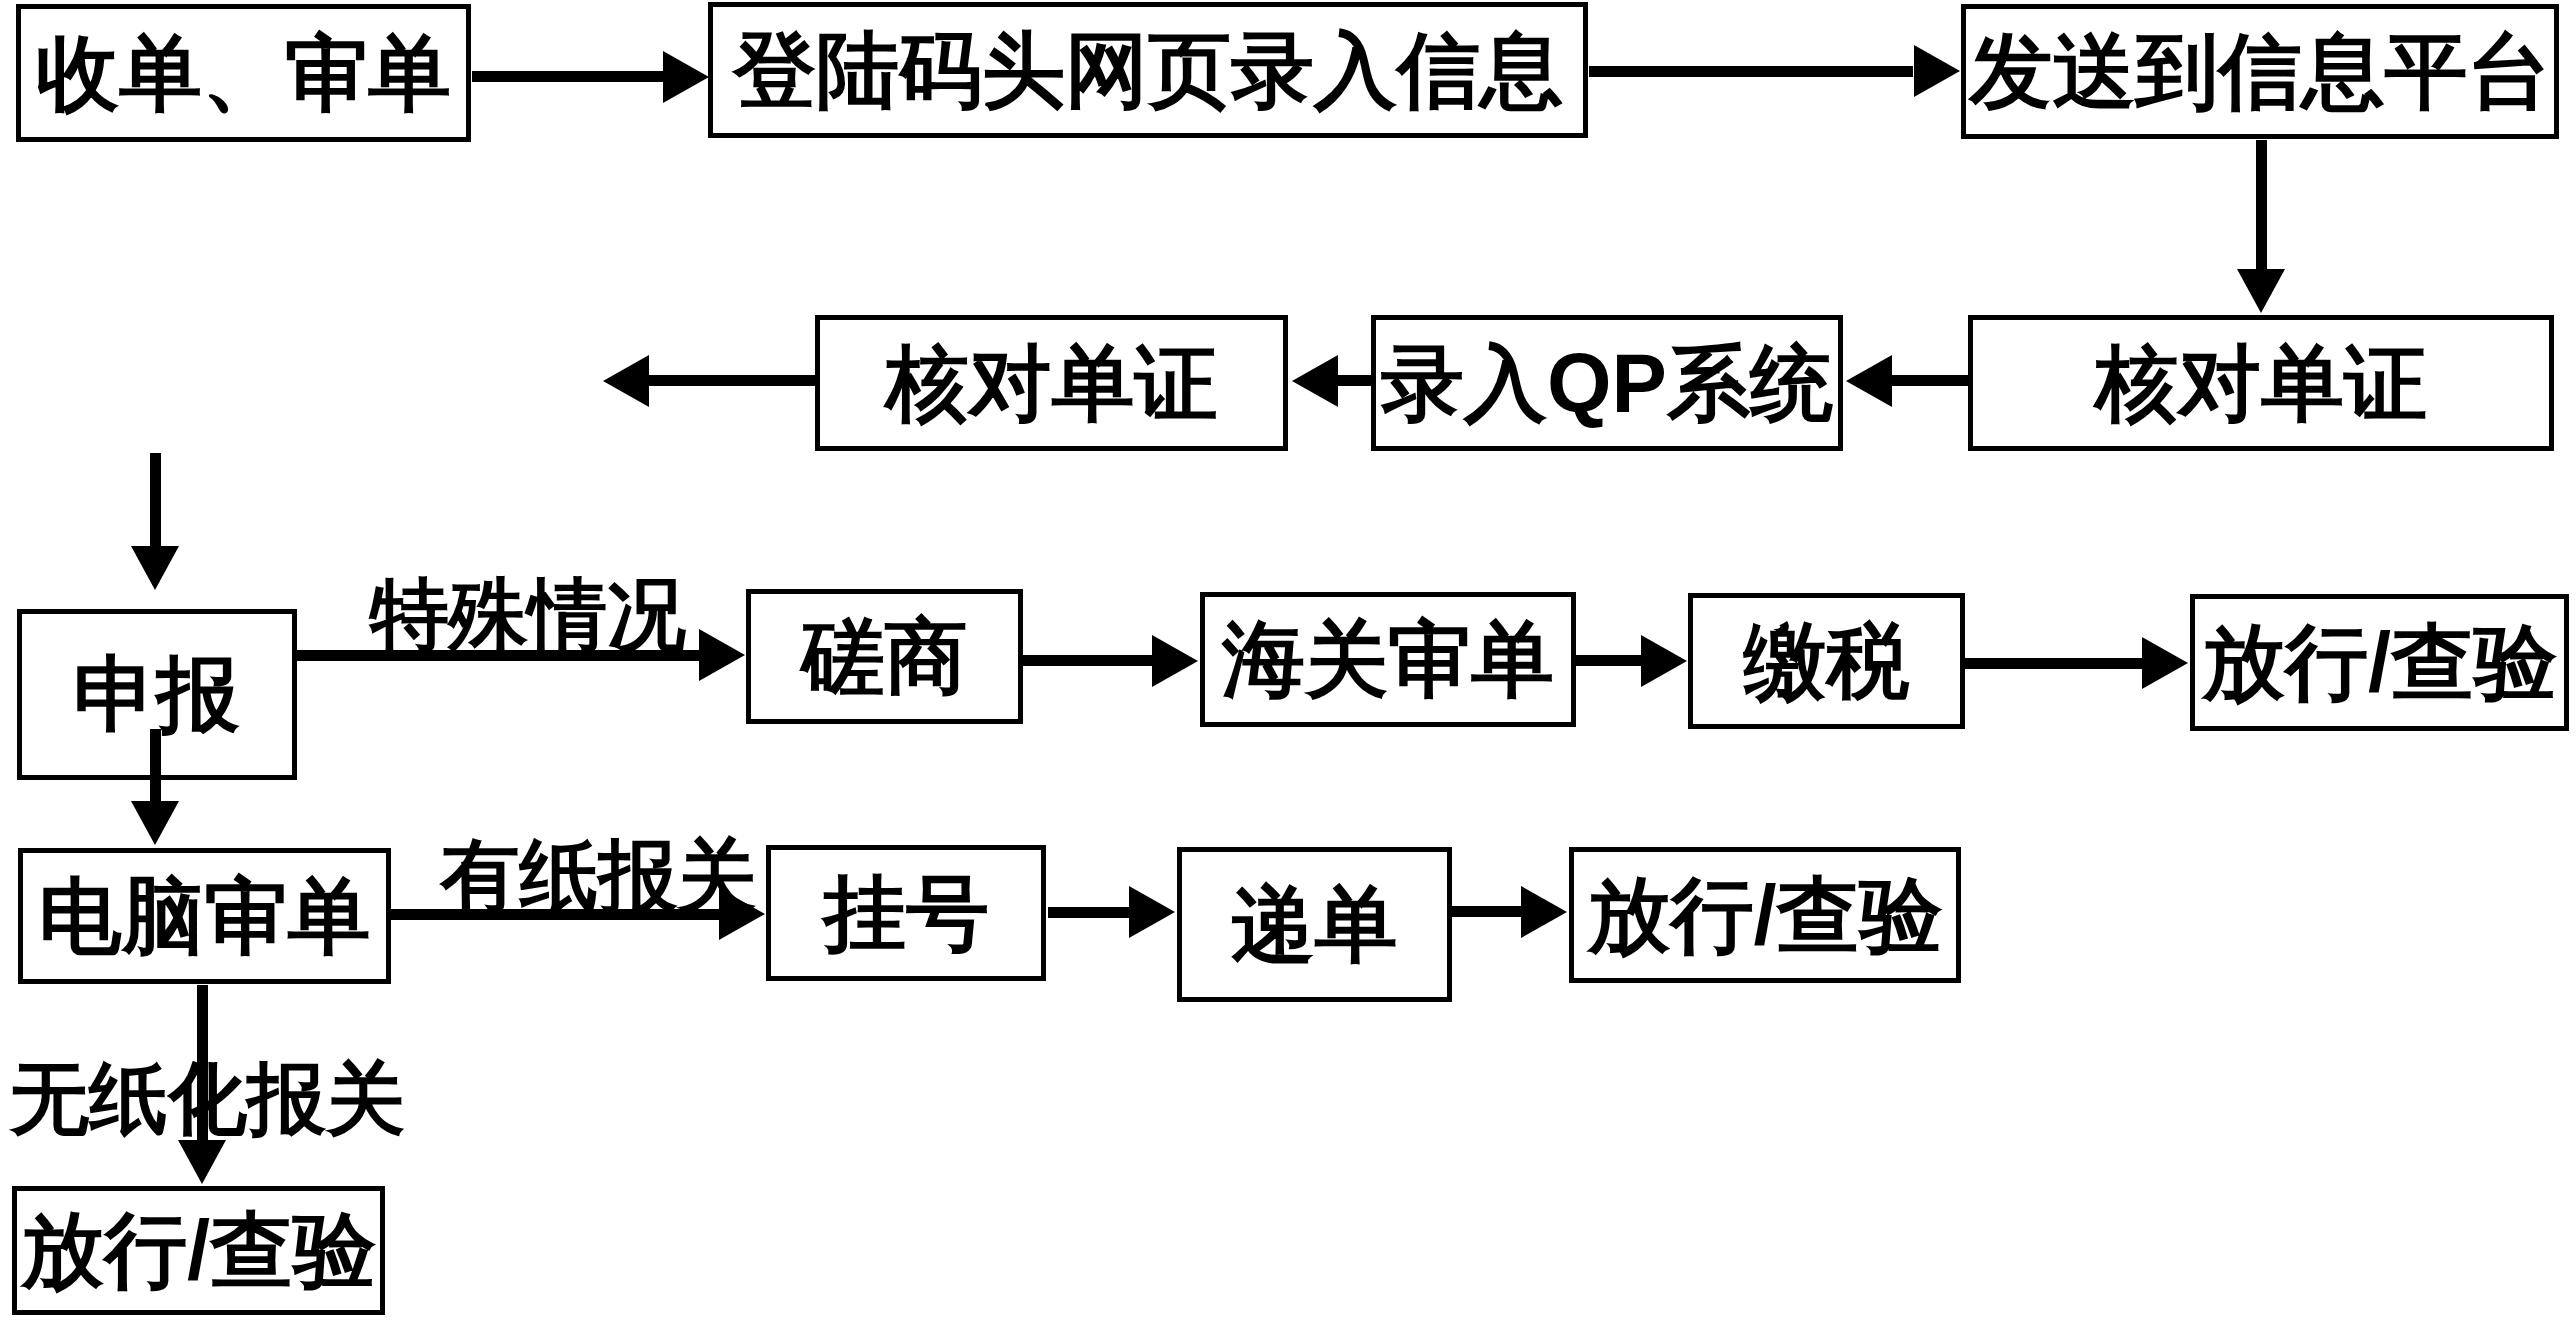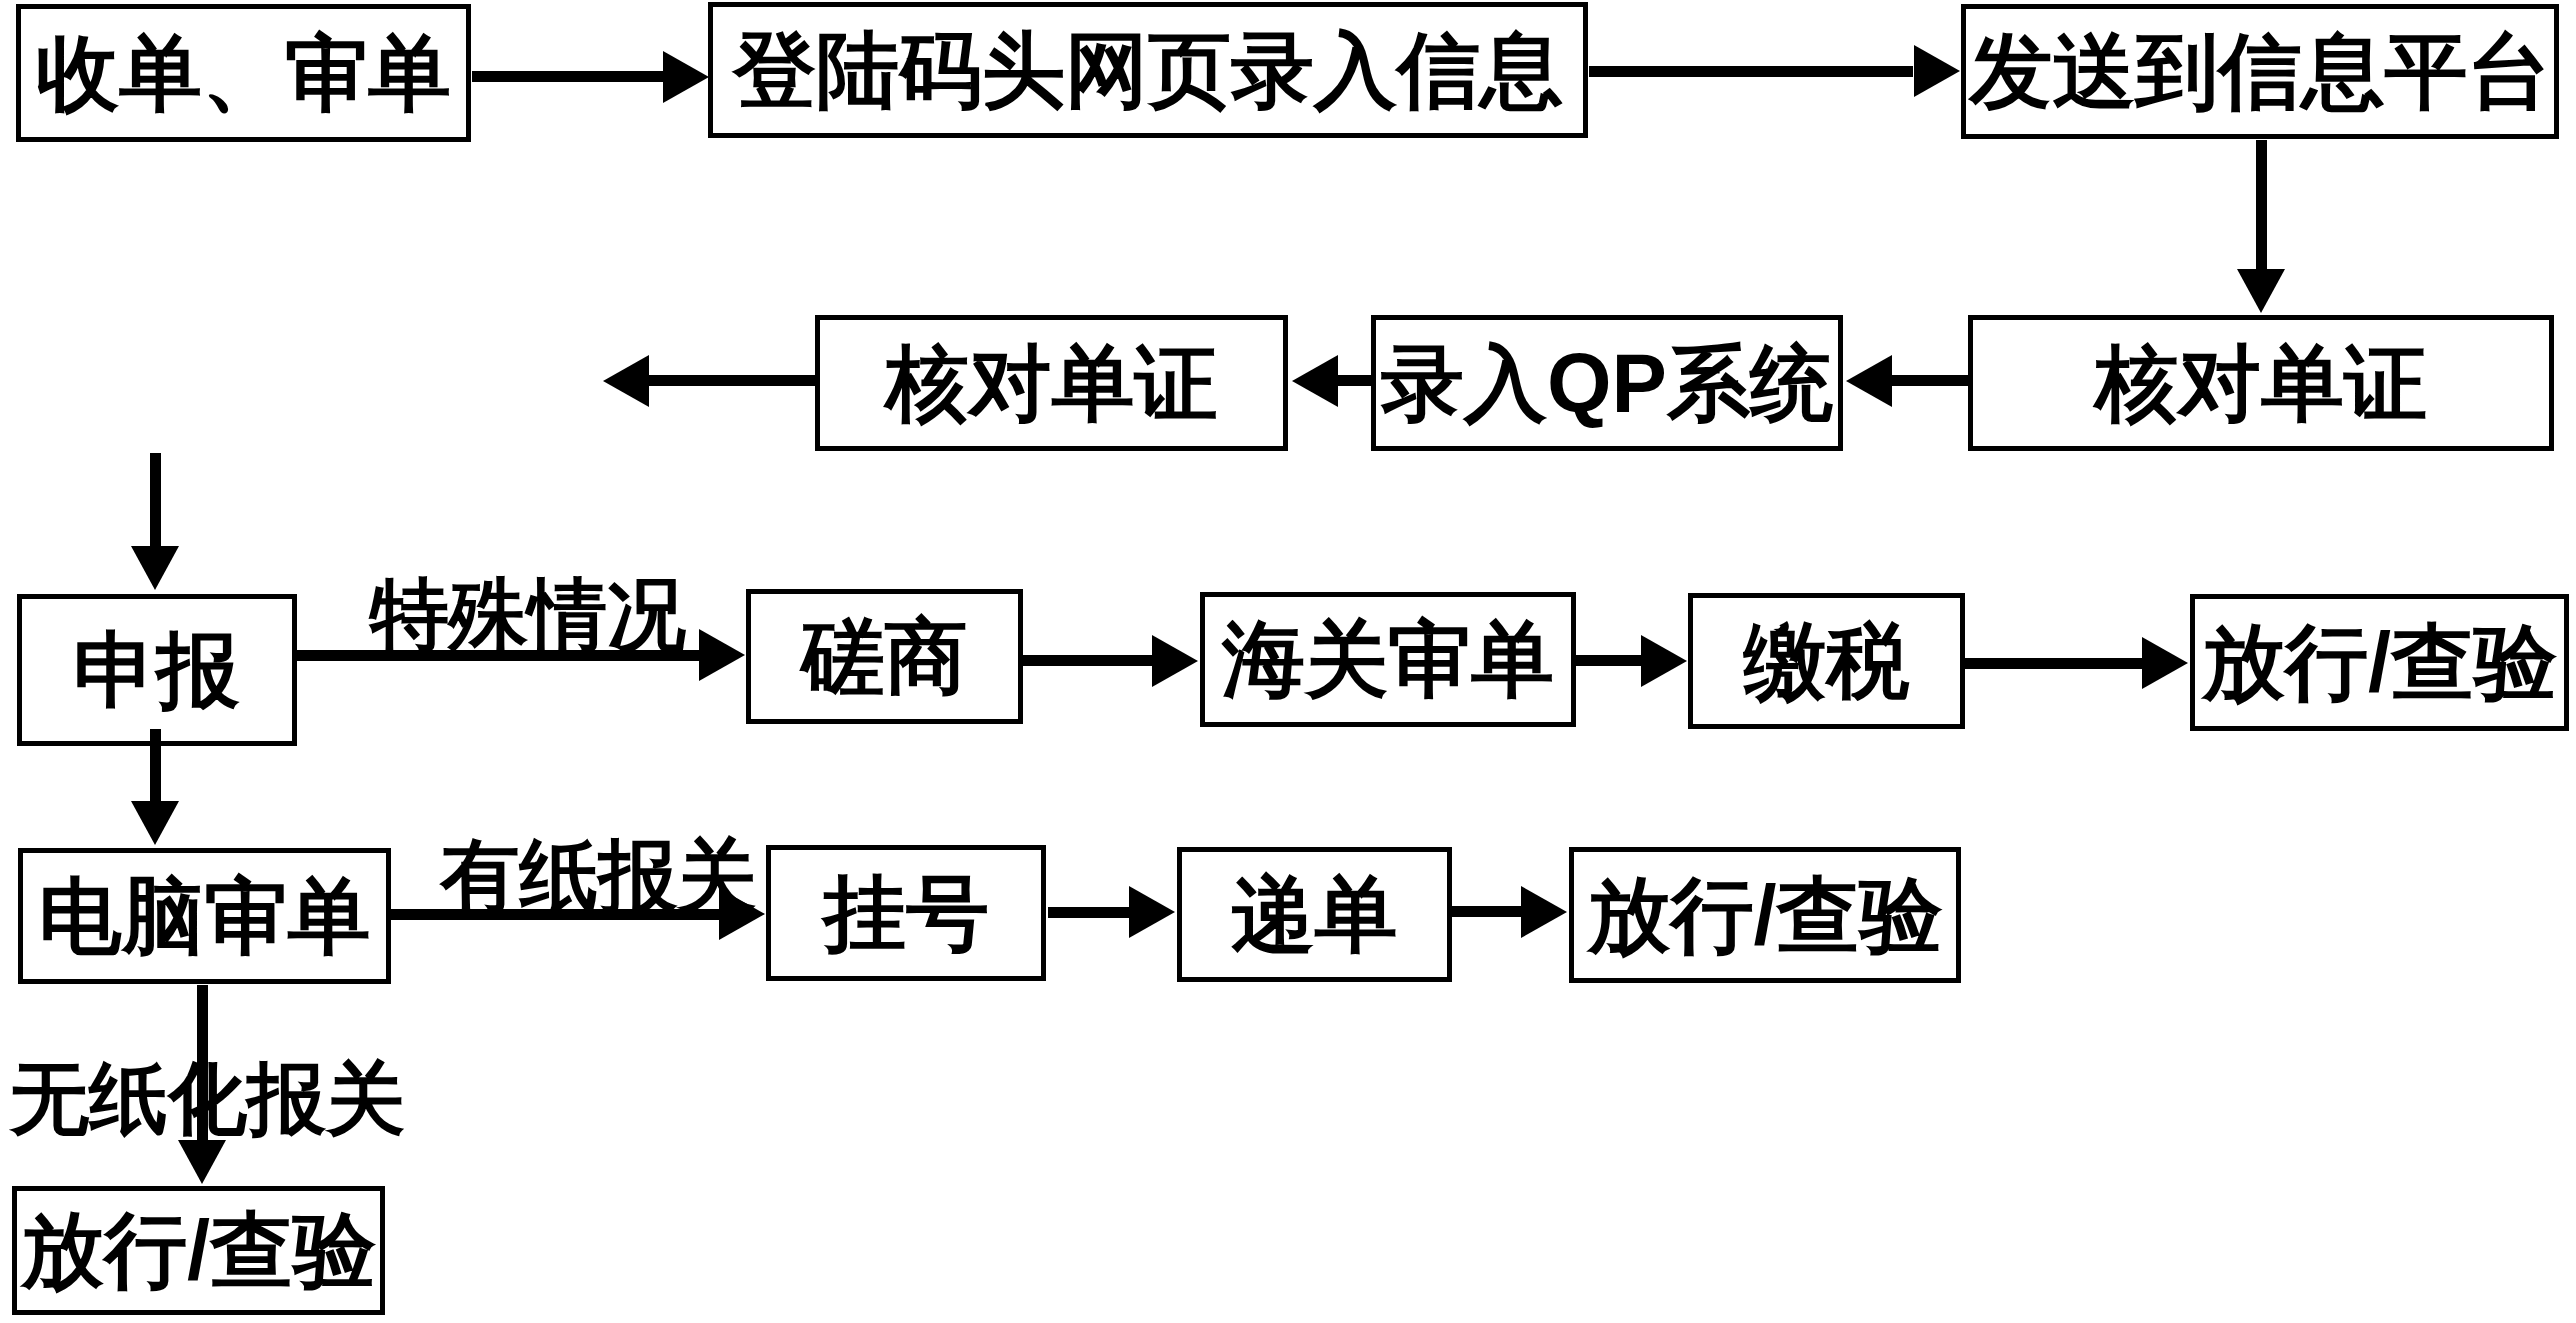--- a/index.html
+++ b/index.html
@@ -66,21 +66,21 @@
   <div class="node" style="left:815px;top:315px;width:473px;height:136px;">
     <span>核对单证</span>
   </div>
   <div class="node" style="left:1371px;top:315px;width:472px;height:136px;">
     <span>录入QP系统</span>
   </div>
   <div class="node" style="left:1968px;top:315px;width:586px;height:136px;">
     <span>核对单证</span>
   </div>
 
-  <div class="node" style="left:16.6px;top:594px;width:280px;height:152px;">
+  <div class="node" style="left:16.6px;top:609px;width:280px;height:171px;">
     <span>申报</span>
   </div>
   <div class="node" style="left:746px;top:589px;width:277px;height:135px;">
     <span>磋商</span>
   </div>
   <div class="node" style="left:1200px;top:592px;width:376px;height:135px;">
     <span>海关审单</span>
   </div>
   <div class="node" style="left:1688px;top:593px;width:277px;height:136px;">
     <span>缴税</span>
@@ -88,21 +88,21 @@
   <div class="node" style="left:2190px;top:594px;width:379px;height:137px;">
     <span>放行/查验</span>
   </div>
 
   <div class="node" style="left:18px;top:848px;width:373px;height:136px;">
     <span>电脑审单</span>
   </div>
   <div class="node" style="left:766px;top:845px;width:280px;height:136px;">
     <span>挂号</span>
   </div>
-  <div class="node" style="left:1177px;top:847px;width:275px;height:135px;">
+  <div class="node" style="left:1177px;top:847px;width:275px;height:155px;">
     <span>递单</span>
   </div>
   <div class="node" style="left:1569px;top:847px;width:392px;height:136px;">
     <span>放行/查验</span>
   </div>
 
   <div class="node" style="left:12px;top:1186px;width:373px;height:129px;">
     <span>放行/查验</span>
   </div>
 

